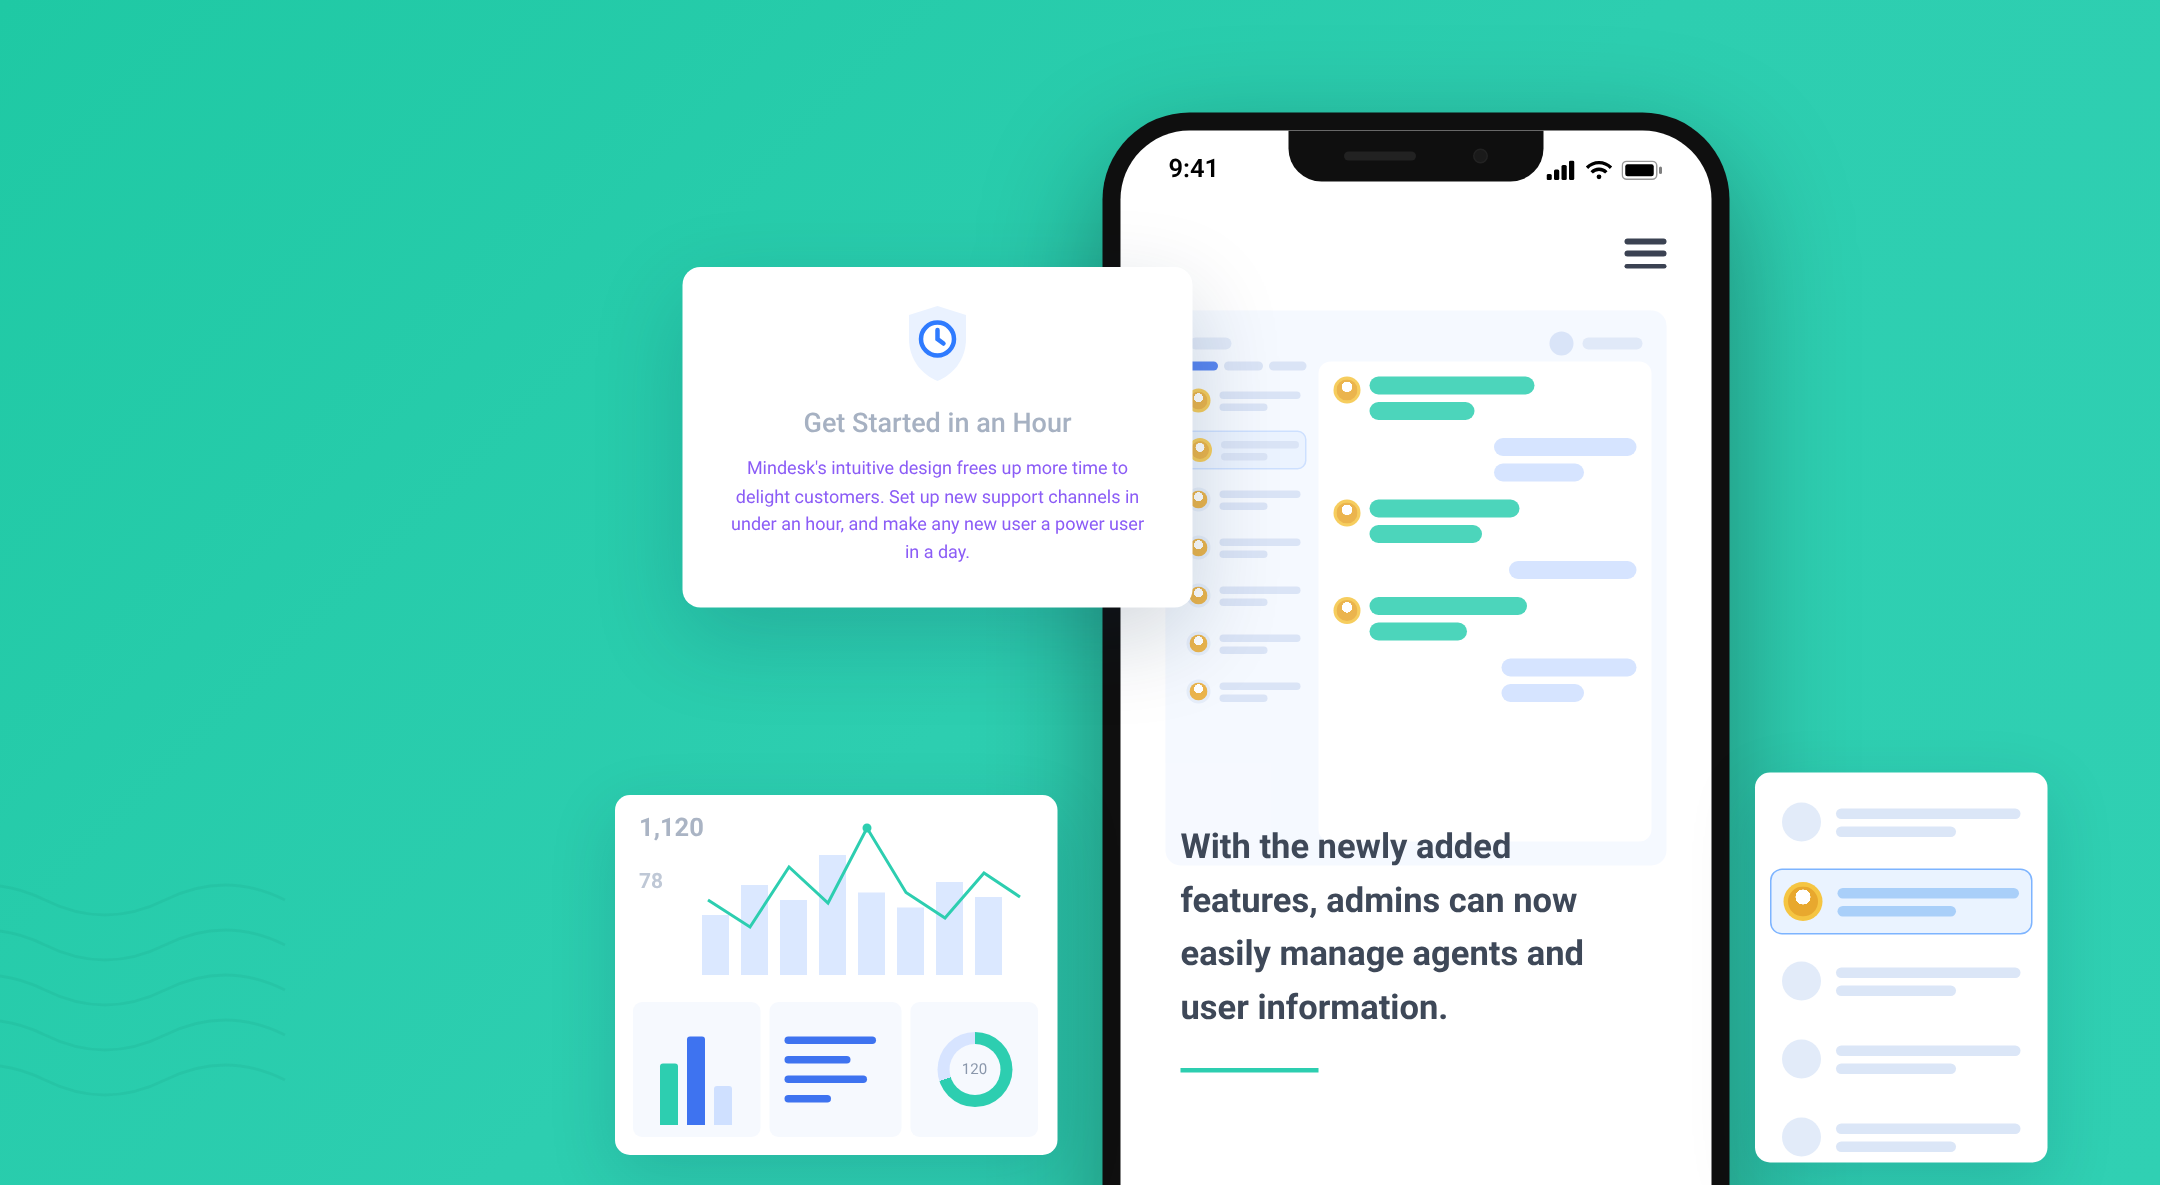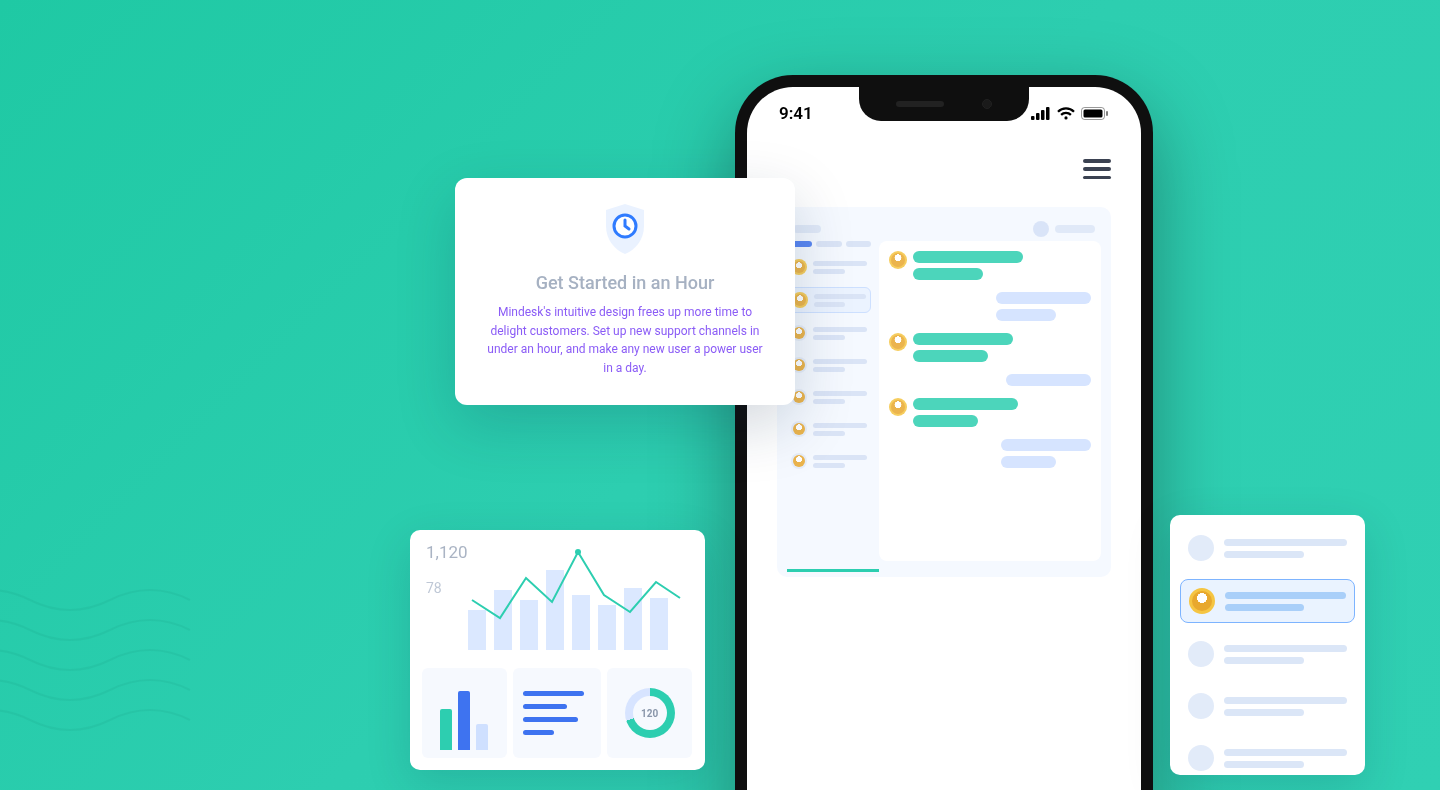--- a/index.html
+++ b/index.html
@@ -53,21 +53,21 @@
     height: 240px;
     background: #fff;
     border-radius: 10px;
     padding: 14px 16px;
     box-shadow: 0 14px 45px rgba(10, 40, 70, 0.15);
     z-index: 40;
   }
   .analytics-card .metrics {
     position: absolute;
     left: 16px; top: 12px;
-    font-weight: 400;
+    font-weight: 700;
   }
   .analytics-card .m1 { font-size: 17px; color: #aab4c4; }
   .analytics-card .m2 { font-size: 14px; color: #bfc8d6; margin-top: 18px; }
   .analytics-card svg.chart-top {
     position: absolute; left: 12px; top: 10px; width: 270px; height: 120px;
   }
   .analytics-card .row2 {
     position: absolute; left: 12px; bottom: 12px; width: 270px; height: 90px;
     display: flex; gap: 6px;
   }
@@ -82,21 +82,21 @@
   .mini-panel.donut { align-items: center; }
   .donut-ring {
     width: 50px; height: 50px; border-radius: 50%;
     background: conic-gradient(#2DCEB0 0 70%, #d7e4ff 70% 100%);
     display: flex; align-items: center; justify-content: center;
     position: relative;
   }
   .donut-ring::after {
     content: ""; position: absolute; width: 34px; height: 34px; background: #f6f9fe; border-radius: 50%;
   }
-  .donut-ring span { position: relative; z-index: 1; font-size: 10px; color: #8a97ab; font-weight: 700; }
+  .donut-ring span { position: relative; z-index: 1; font-size: 10px; color: #8a97ab; font-weight: 400; }
 
   
   .phone {
     position: absolute;
     left: 735px;
     top: 75px;
     width: 418px;
     height: 860px;
     border-radius: 58px;
     background: #0f0f0f;
@@ -411,20 +411,21 @@
                   <div class="bubble blue" style="width:90px"></div>
                   <div class="bubble blue" style="width:55px"></div>
                 </div>
               </div>
           </div>
         </div>
       </div>
     </div>
 
     <div class="phone-copy">
+      <span>With the newly added features, admins can now easily manage agents and user information.</span>
       <div class="underline"></div>
     </div>
   </div>
 </div>
 
 <div class="contacts-card">
   <div class="c-item">
       <div class="av"></div>
       <div class="txt">
         <span></span>

